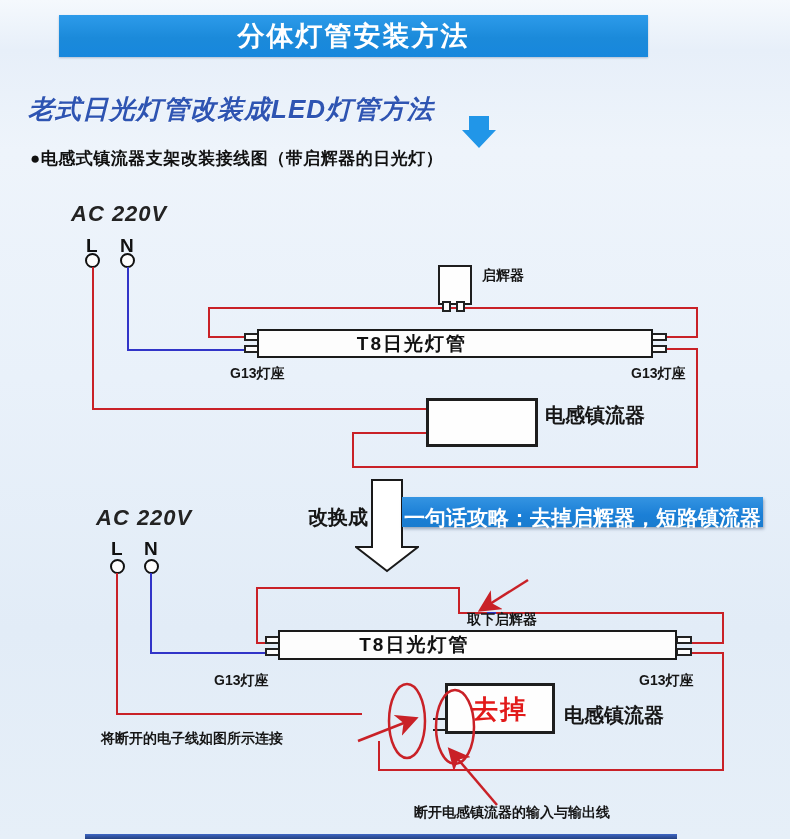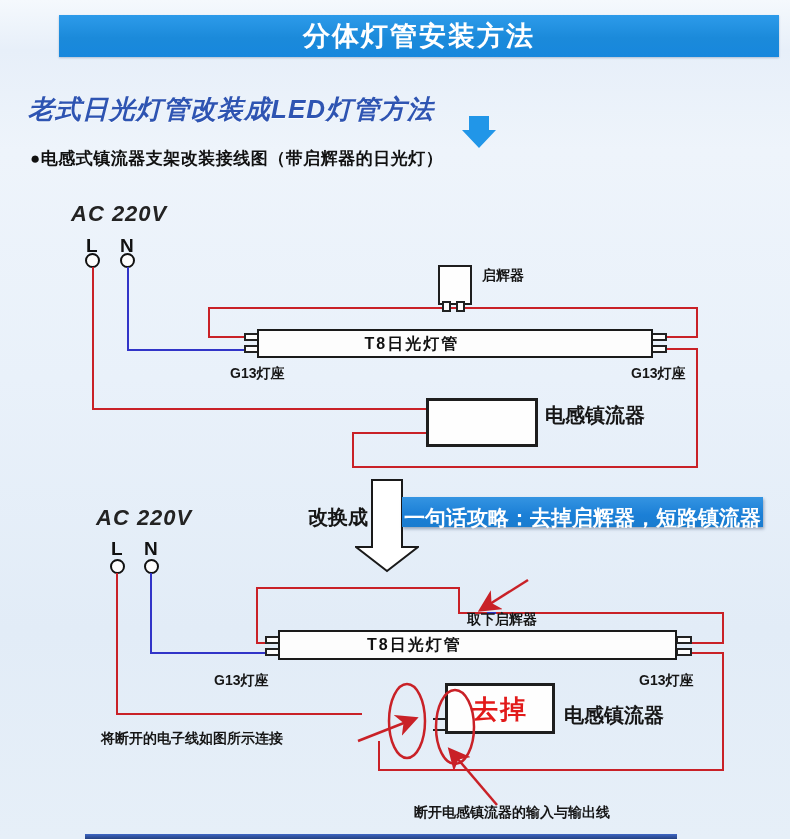--- a/index.html
+++ b/index.html
@@ -11,38 +11,38 @@
   #canvas{
     position:relative;width:790px;height:839px;overflow:hidden;
     background:linear-gradient(180deg,#f5f9fd 0%,#e7eff9 6%,#eef4fb 18%,#e9f1fa 45%,#e2ecf7 75%,#e6eff8 100%);
   }
   .abs{position:absolute;}
   .banner{
     background:linear-gradient(180deg,#2d9bea 0%,#1b8ada 55%,#1787dd 100%);
     color:#fff;font-weight:bold;text-align:center;
     box-shadow:0 1px 2px rgba(0,40,90,.25);
   }
-  #top-banner{left:59px;top:15px;width:720px;height:42px;font-size:27px;line-height:43px;letter-spacing:2px;}
+  #top-banner{left:59px;top:15px;width:589px;height:42px;font-size:27px;line-height:43px;letter-spacing:2px;}
   #main-title{
     left:28px;top:92px;font-size:26px;font-weight:bold;font-style:italic;
     color:#2e54b2;letter-spacing:1px;white-space:nowrap;
     text-shadow:0 1px 0 rgba(255,255,255,.7);
   }
   #section-bullet{left:30px;top:147px;font-size:17px;font-weight:bold;color:#111;letter-spacing:.5px;white-space:nowrap;}
   .ac-label{font-size:22px;font-weight:bold;color:#232323;letter-spacing:1px;white-space:nowrap;font-style:italic;}
   .ln-label{font-size:19px;font-weight:bold;color:#111;}
   .terminal{width:11px;height:11px;border:2px solid #111;border-radius:50%;background:#fdfdfd;}
   .wire{background:#c92127;}
   .wire.blue{background:#3134c8;}
   .wire.dark{background:#222;}
   .comp-box{background:#fefefe;border:2px solid #1e1e1e;}
   .tube{background:#fdfdfd;border:2px solid #1a1a1a;}
   .tube .tube-text{
     position:absolute;top:50%;transform:translate(-50%,-50%);
-    font-size:16px;font-weight:bold;color:#111;white-space:nowrap;letter-spacing:2px;
+    font-size:19px;font-weight:bold;color:#111;white-space:nowrap;letter-spacing:2px;
   }
   .pin{background:#fdfdfd;border:2px solid #222;}
   .label{font-size:14px;font-weight:bold;color:#161616;white-space:nowrap;}
   #tip-banner{
     left:402px;top:497px;width:361px;height:30px;
     background:linear-gradient(180deg,#3494e2 0%,#1b7fd6 60%,#1a7ccf 100%);
     color:#fff;font-size:21px;font-weight:bold;text-align:center;line-height:41px;
     white-space:nowrap;box-shadow:1px 2px 3px rgba(0,30,70,.35);
   }
   #remove-text{

